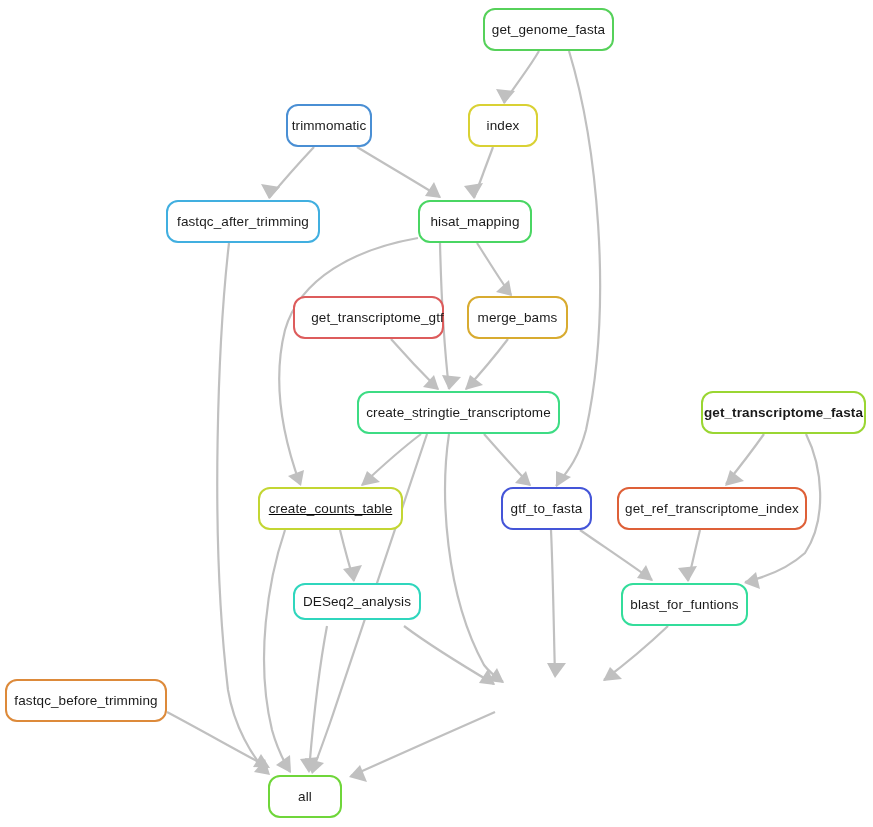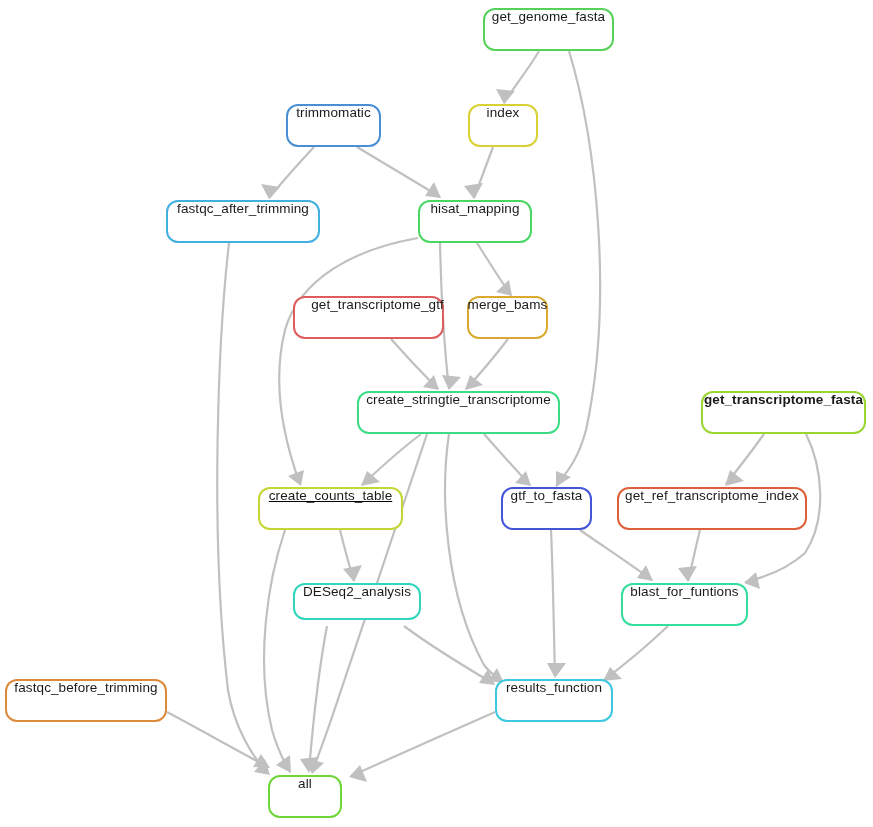--- a/index.html
+++ b/index.html
@@ -34,21 +34,21 @@
     fill: #c0c0c0;
     stroke: none;
   }
   .dag-node {
     position: absolute;
     box-sizing: border-box;
     background: #ffffff;
     border: 2.4px solid #888888;
     border-radius: 12px;
     display: flex;
-    align-items: flex-start;
+    align-items: center;
     justify-content: center;
     z-index: 5;
   }
   .dag-node .node-label {
     font-family: "Liberation Sans", sans-serif;
     font-size: 13.5px;
     color: #1a1a1a;
     line-height: 1;
     white-space: nowrap;
     letter-spacing: 0.1px;
@@ -164,36 +164,36 @@
         <polygon class="edge-arrow" points="270,775 254,772 265,759" fill="#c0c0c0"></polygon>
       </g>
       <g>
         <path class="edge-path" d="M 167,712 C 199,729 238,751 268,767" stroke="#c0c0c0"></path>
         <polygon class="edge-arrow" points="270,768 253,767 261,754" fill="#c0c0c0"></polygon>
       </g>
     </svg>
 <div class="dag-node" style="left: 483px; top: 8px; width: 131px; height: 43px; border-color: rgb(86, 209, 90);">
       <span class="node-label">get_genome_fasta</span>
     </div>
-    <div class="dag-node" style="left: 286px; top: 104px; width: 95px; height: 43px; border-color: rgb(74, 143, 212);">
+    <div class="dag-node" style="left: 286px; top: 104px; width: 86px; height: 43px; border-color: rgb(74, 143, 212);">
       <span class="node-label">trimmomatic</span>
     </div>
     <div class="dag-node" style="left: 468px; top: 104px; width: 70px; height: 43px; border-color: rgb(217, 209, 52);">
       <span class="node-label">index</span>
     </div>
     <div class="dag-node" style="left: 166px; top: 200px; width: 154px; height: 43px; border-color: rgb(65, 175, 224);">
       <span class="node-label">fastqc_after_trimming</span>
     </div>
     <div class="dag-node" style="left: 418px; top: 200px; width: 114px; height: 43px; border-color: rgb(74, 214, 99);">
       <span class="node-label">hisat_mapping</span>
     </div>
     <div class="dag-node" style="left: 293px; top: 296px; width: 151px; height: 43px; border-color: rgb(221, 92, 92); padding-left: 18px;">
       <span class="node-label">get_transcriptome_gtf</span>
     </div>
-    <div class="dag-node" style="left: 467px; top: 296px; width: 81px; height: 43px; border-color: rgb(216, 171, 48);">
+    <div class="dag-node" style="left: 467px; top: 296px; width: 101px; height: 43px; border-color: rgb(216, 171, 48);">
       <span class="node-label">merge_bams</span>
     </div>
     <div class="dag-node" style="left: 357px; top: 391px; width: 203px; height: 43px; border-color: rgb(61, 220, 132);">
       <span class="node-label">create_stringtie_transcriptome</span>
     </div>
     <div class="dag-node" style="left: 701px; top: 391px; width: 165px; height: 43px; border-color: rgb(154, 214, 50); font-weight: bold;">
       <span class="node-label">get_transcriptome_fasta</span>
     </div>
     <div class="dag-node" style="left: 258px; top: 487px; width: 145px; height: 43px; border-color: rgb(195, 214, 51); text-decoration: underline;">
       <span class="node-label">create_counts_table</span>
@@ -205,20 +205,17 @@
       <span class="node-label">get_ref_transcriptome_index</span>
     </div>
     <div class="dag-node" style="left: 293px; top: 583px; width: 128px; height: 37px; border-color: rgb(47, 214, 189);">
       <span class="node-label">DESeq2_analysis</span>
     </div>
     <div class="dag-node" style="left: 621px; top: 583px; width: 127px; height: 43px; border-color: rgb(51, 221, 155);">
       <span class="node-label">blast_for_funtions</span>
     </div>
     <div class="dag-node" style="left: 5px; top: 679px; width: 162px; height: 43px; border-color: rgb(221, 138, 58);">
       <span class="node-label">fastqc_before_trimming</span>
-    </div>
-    <div class="dag-node" style="left: 495px; top: 679px; width: 118px; height: 43px; border-color: rgb(62, 199, 224);">
-      <span class="node-label">results_function</span>
     </div>
     <div class="dag-node" style="left: 268px; top: 775px; width: 74px; height: 43px; border-color: rgb(111, 214, 58);">
       <span class="node-label">all</span>
     </div>
   </div>
 
 </body></html>

